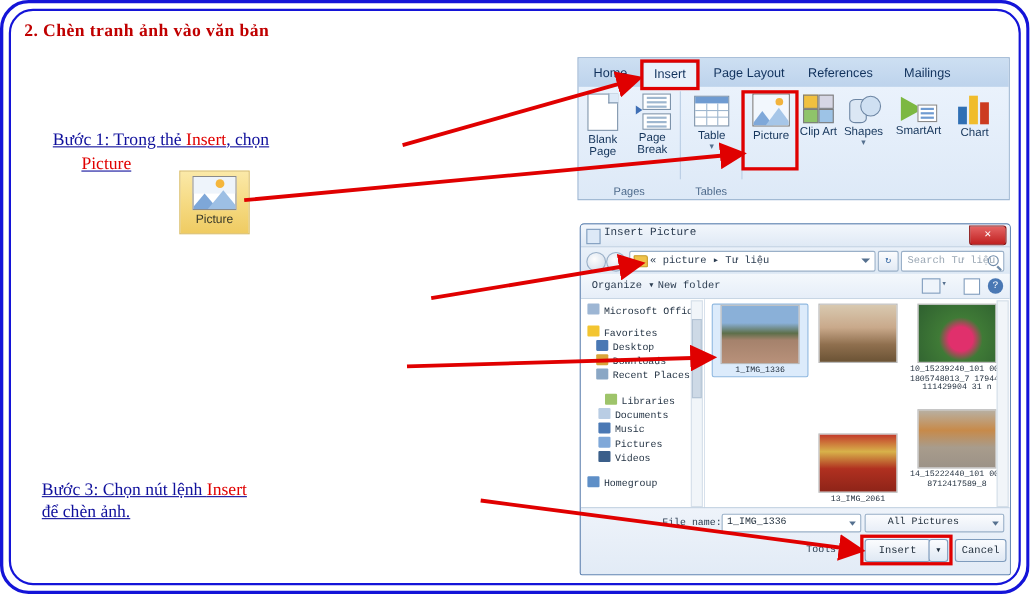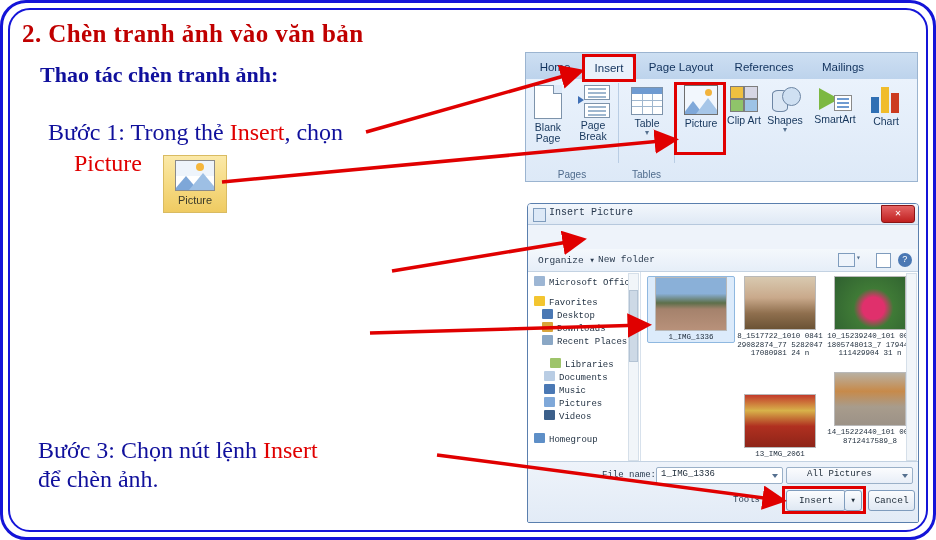--- a/index.html
+++ b/index.html
@@ -29,29 +29,29 @@
     box-sizing:border-box;
     border:1px solid #ffffff;
     border-radius:20px;
     background:#ffffff;
   }
   .content{position:absolute;left:0;top:0;width:936px;height:540px;}
 
   
   #heading{
     position:absolute;left:22px;top:20px;width:470px;
-    font-size:25px;font-weight:bold;color:#c00000;
+    font-size:16px;font-weight:bold;color:#c00000;
     letter-spacing:0.4px;
   }
   #subheading{
     position:absolute;left:40px;top:62px;width:470px;
     font-size:22px;font-weight:bold;color:#10109c;
   }
   .step{
-    position:absolute;color:#10109c;font-size:24px;line-height:1.22;
+    position:absolute;color:#10109c;font-size:16px;line-height:1.22;text-decoration:underline;
   }
   #step1{left:48px;top:118px;width:420px;}
   #step2{left:38px;top:232px;width:430px;text-align:justify;}
   #step3{left:38px;top:436px;width:430px;text-align:justify;}
   .red{color:#e00000;}
 
   
   #picture-btn{
     position:absolute;left:163px;top:155px;width:64px;height:58px;
     background:linear-gradient(180deg,#fbe9a8 0%,#f5d980 55%,#efcb62 100%);
@@ -284,21 +284,20 @@
 
 <div id="slide-frame">
   <div id="slide-frame-inner">
     <div id="slide-frame-inner2"></div>
   </div>
 </div>
 
 <div class="content">
 
   <div id="heading">2. Chèn tranh ảnh vào văn bản</div>
-  <div id="subheading">Thao tác chèn tranh ảnh:</div>
 
   <div id="step1" class="step">
     <span>Bước 1: Trong thẻ </span><span class="red">Insert</span><span>, chọn</span>
     <div style="padding-left:26px;margin-top:2px;">
       <span class="red">Picture</span>
     </div>
   </div>
 
   <div id="picture-btn">
     <div class="pic-glyph">
@@ -422,20 +421,34 @@
   </div>
 
   <div id="dialog">
 
     <div class="titlebar">
       <div class="t-ico"></div>
       <div class="t-text">Insert Picture</div>
       <div class="t-close">✕</div>
     </div>
 
+    <div class="navbar">
+      <div class="nav-back"></div>
+      <div class="nav-fwd"></div>
+      <div class="addressbar">
+        <div class="folder-ico"></div>
+        <div class="crumbs">«  picture  ▸  Tư liệu</div>
+        <div class="drop"></div>
+      </div>
+      <div class="refresh">↻</div>
+      <div class="searchbox">
+        <div class="ph">Search Tư liệu</div>
+        <div class="mag"></div>
+      </div>
+    </div>
 
     <div class="toolbar">
       <div class="tb-item" style="left:10px;">Organize ▾</div>
       <div class="tb-item" style="left:70px;">New folder</div>
       <div class="tb-ico viewbtn" style="left:310px;"></div>
       <div class="tb-item" style="left:328px;top:4px;font-size:8px;color:#55708f;">▾</div>
       <div class="tb-ico panebtn" style="left:348px;"></div>
       <div class="tb-ico helpbtn" style="left:370px;">?</div>
     </div>
 
@@ -458,21 +471,20 @@
           </div>
       </div>
 
       <div class="filepane">
         <div class="thumbcell selected" style="left:6px;top:4px;">
           <div class="img" style="background:linear-gradient(180deg,#8ab0d8 0%,#8ab0d8 30%,#5d6f4a 48%,#a5826c 60%,#b8917a 100%);"></div>
           <div class="nm">1_IMG_1336</div>
         </div>
         <div class="thumbcell" style="left:96px;top:4px;">
           <div class="img" style="background:linear-gradient(180deg,#d8c9b0 0%,#c9a98b 40%,#8f6f4e 70%,#6b5335 100%);"></div>
-          <div class="nm">8_1517722_1010 084129082874_77 528204717080981 24 n</div>
         </div>
         <div class="thumbcell" style="left:186px;top:4px;">
           <div class="img" style="background:radial-gradient(circle at 55% 60%,#e0306c 0%,#e0306c 22%,#3f7a36 40%,#2f6030 100%);"></div>
           <div class="nm">10_15239240_101 0091805748013_7 179449111429904 31 n</div>
         </div>
         <div class="thumbcell" style="left:96px;top:122px;">
           <div class="img" style="background:linear-gradient(180deg,#c23a2a 0%,#d8b24a 30%,#b03020 60%,#8e2418 100%);"></div>
           <div class="nm">13_IMG_2061</div>
         </div>
         <div class="thumbcell" style="left:186px;top:100px;">

